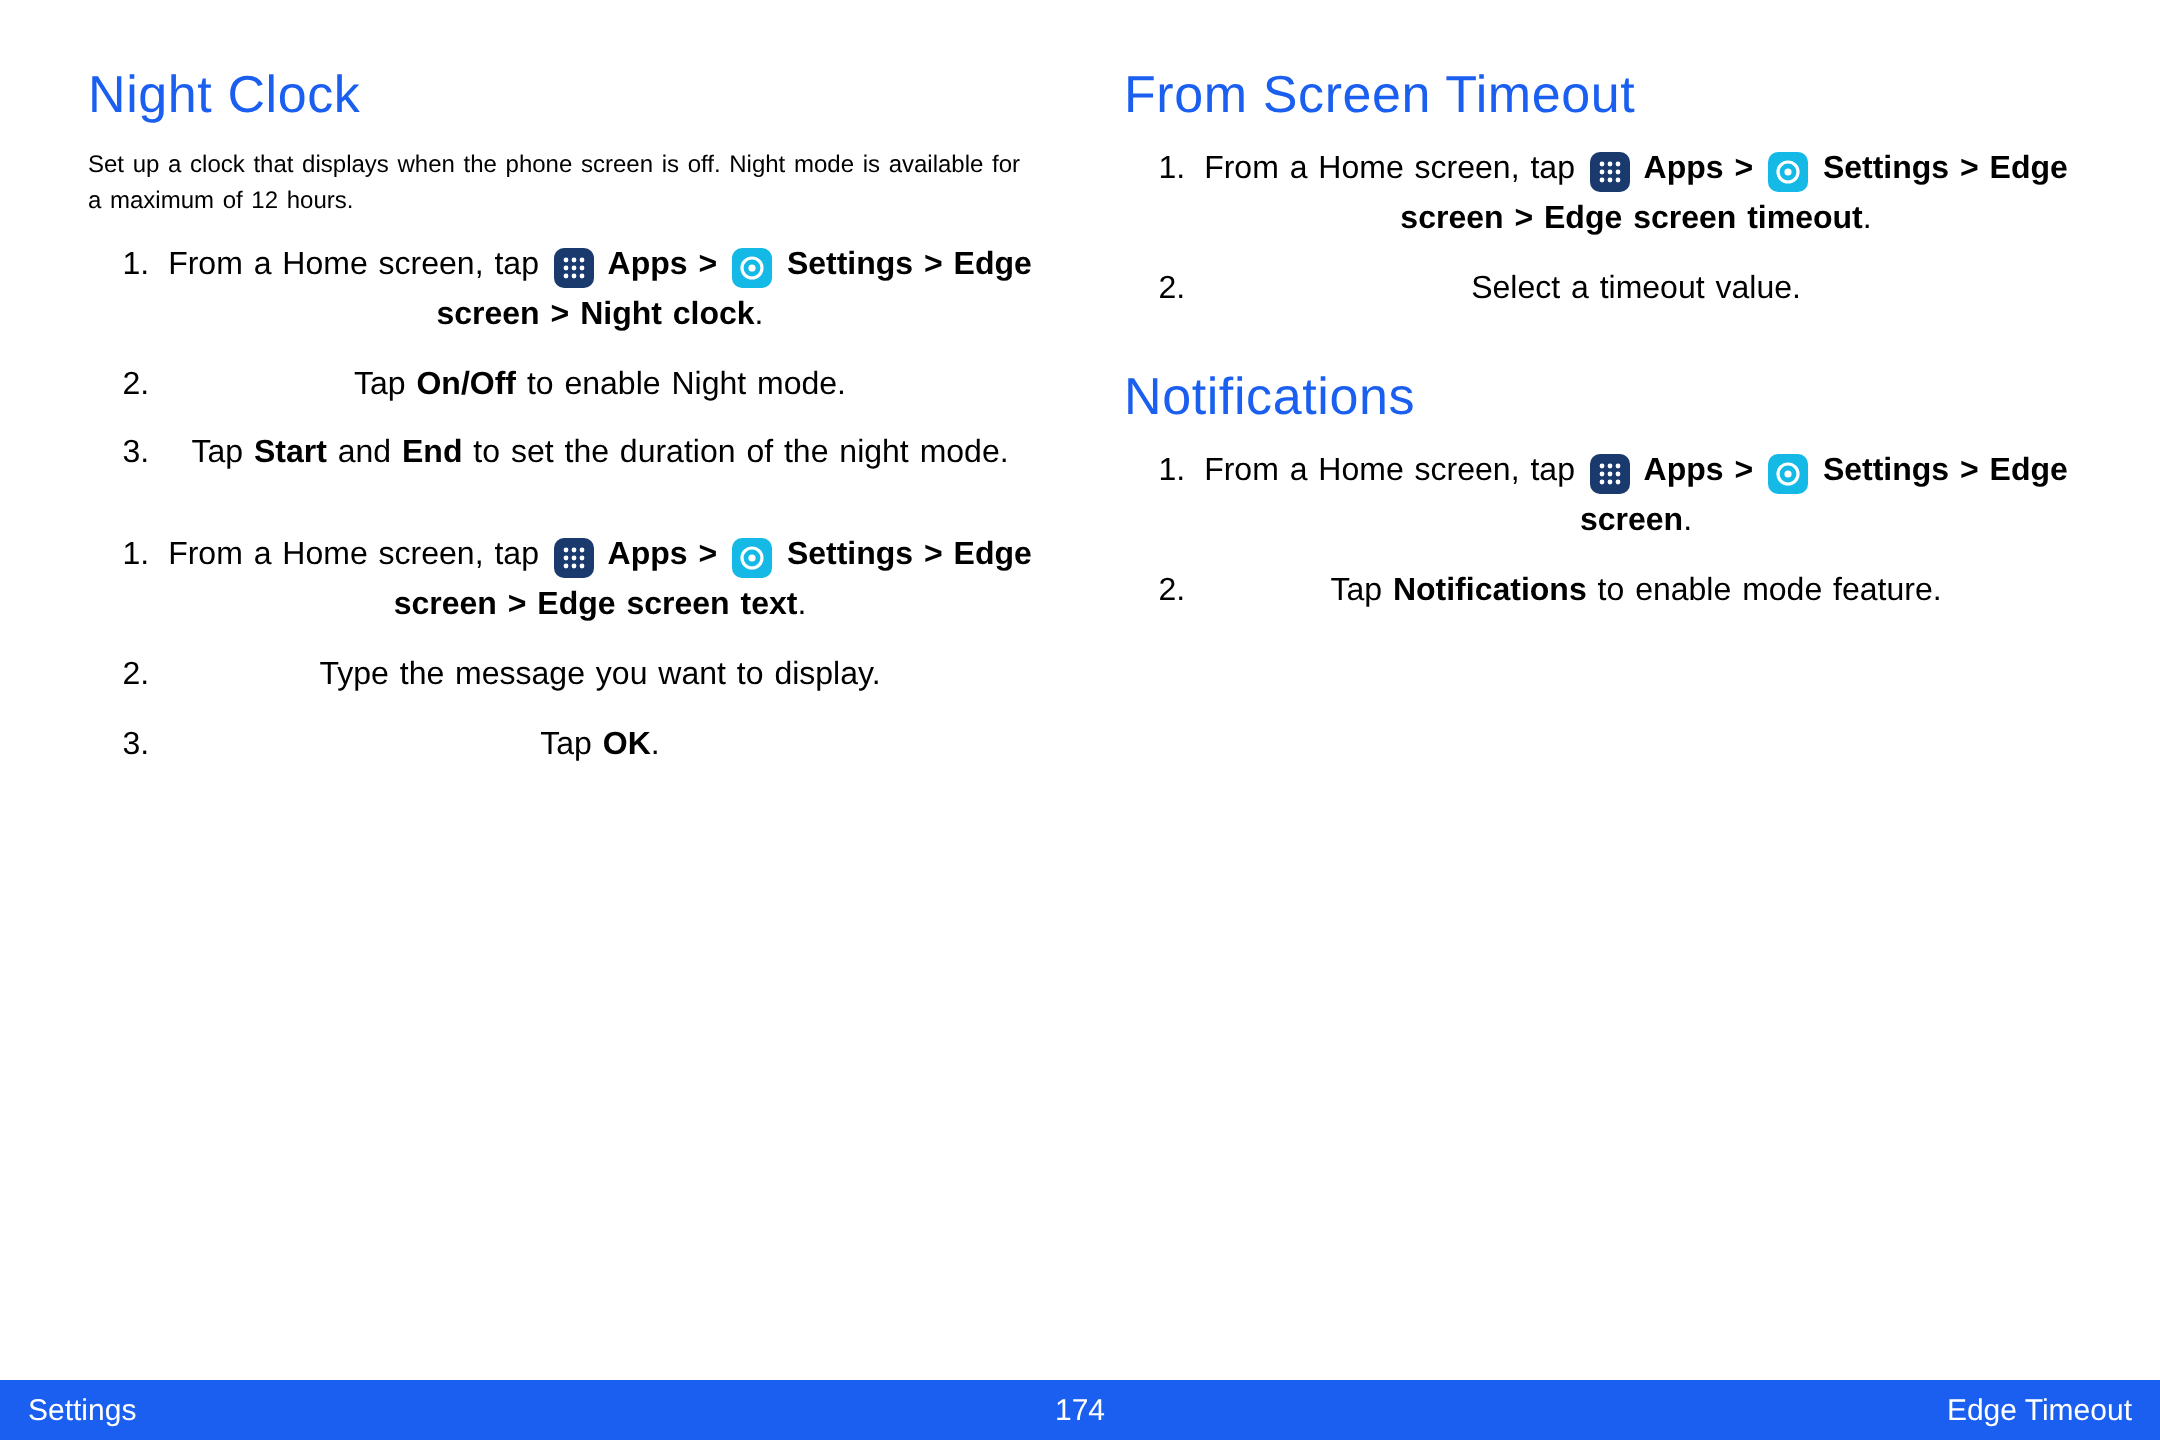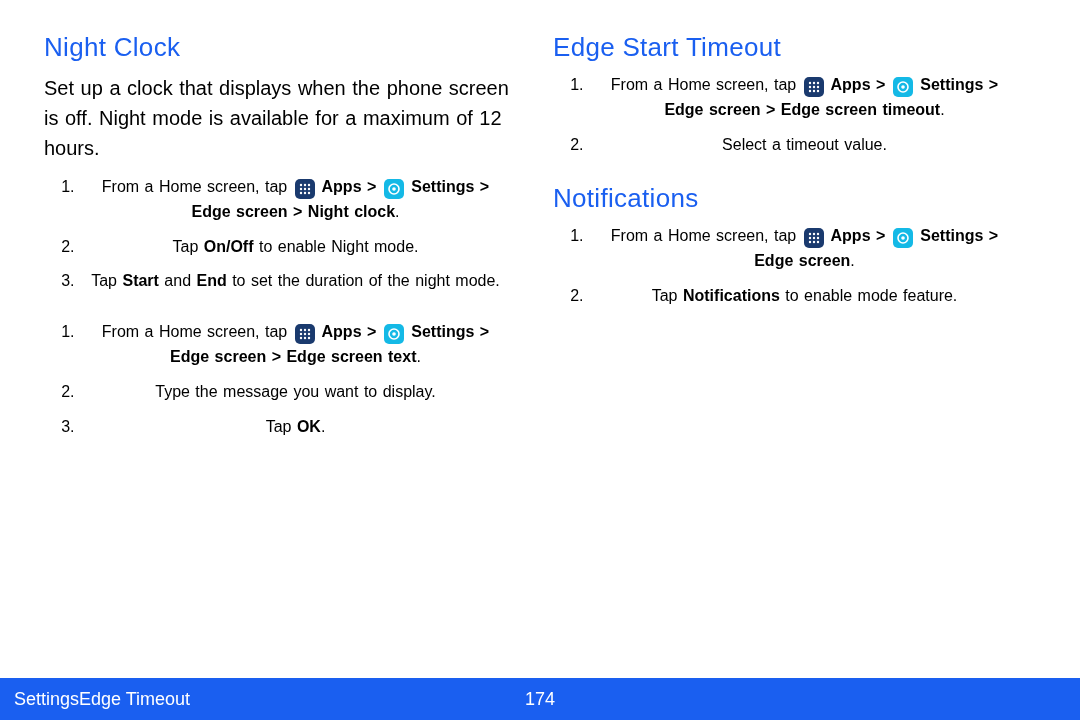--- a/index.html
+++ b/index.html
@@ -1,34 +1,34 @@
 <!DOCTYPE html>
 <html><head>
 <meta charset="utf-8">
 <style>
   * { box-sizing: border-box; margin: 0; padding: 0; }
   html, body { width: 1080px; height: 720px; font-family: Arial, Helvetica, sans-serif; background: #fff; color: #000; }
   .page {
     width: 1080px; height: 720px; position: relative;
-    padding: 32px 62px 0 44px;
+    padding: 32px 44px 0 44px;
   }
   .columns {
     display: flex; gap: 44px;
     height: 640px;
   }
   .col { flex: 1; }
   h2.section-heading {
     color: #1a5ff0;
     font-size: 26px;
     font-weight: 500;
     letter-spacing: 0.3px;
     margin-bottom: 10px;
   }
   p.section-desc {
-    font-size: 20px;
+    font-size: 12px;
     line-height: 1.5;
     margin-bottom: 12px;
     word-spacing: 1px;
   }
   ol.steps {
     list-style: decimal;
     padding-left: 36px;
     font-size: 16px;
     line-height: 1.55;
     margin-bottom: 26px;
@@ -48,28 +48,28 @@
   .apps-icon-bg {
     background: #1a3a6e;
   }
   .settings-icon-bg {
     background: #14b9e6;
   }
   .inline-icon svg { width: 14px; height: 14px; }
   .footer {
     position: absolute;
     left: 0; right: 0; bottom: 0;
-    height: 42px;
+    height: 30px;
     background: #1a5ff0;
     color: #fff;
     display: flex;
     align-items: center;
-    justify-content: flex-start;
+    justify-content: space-between;
     padding: 0 14px;
-    font-size: 18px;
+    font-size: 15px;
   }
   .footer .center { position: absolute; left: 50%; transform: translateX(-50%); }
 </style>
 </head>
 <body>
 
 <div class="page">
   <div class="columns">
 
     <div class="col">
@@ -132,21 +132,21 @@
         </li>
         <li>Type the message you want to display.</li>
         <li>
           <span>Tap </span><span class="bold">OK</span><span>.</span>
         </li>
       </ol>
     </div>
 
     <div class="col">
 
-      <h2 class="section-heading">Edge Start Timeout</h2>
+      <h2 class="section-heading">From Screen Timeout</h2>
       <ol class="steps">
         <li>
           <span>From a Home screen, tap </span><span class="inline-icon apps-icon-bg">
               <svg viewBox="0 0 14 14">
                 <g fill="#fff">
                   <circle cx="3" cy="3" r="1.2"></circle>
                   <circle cx="7" cy="3" r="1.2"></circle>
                   <circle cx="11" cy="3" r="1.2"></circle>
                   <circle cx="3" cy="7" r="1.2"></circle>
                   <circle cx="7" cy="7" r="1.2"></circle>

